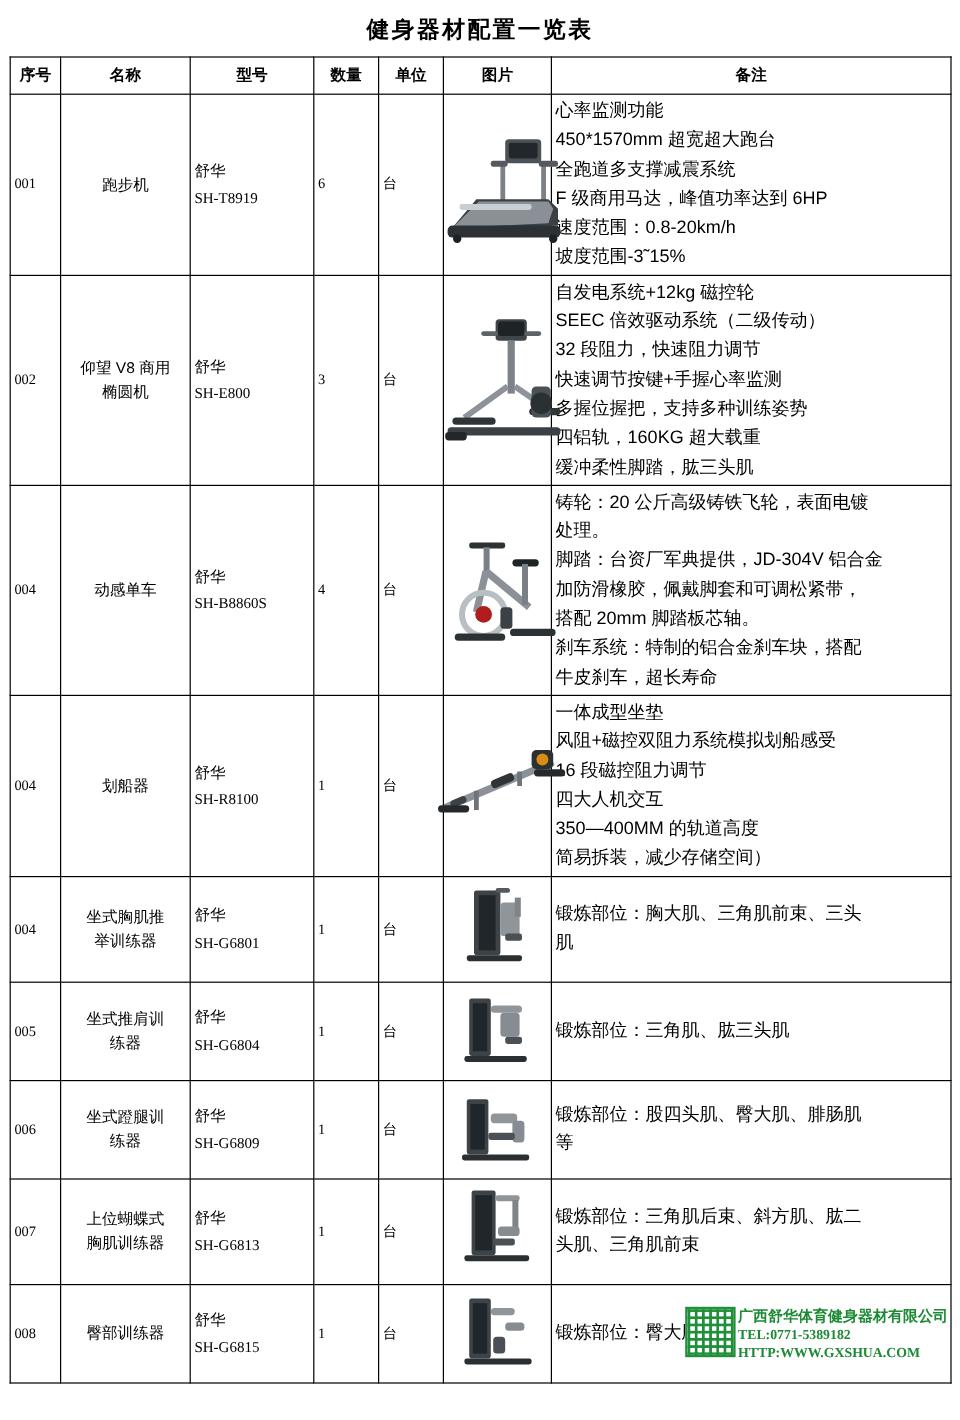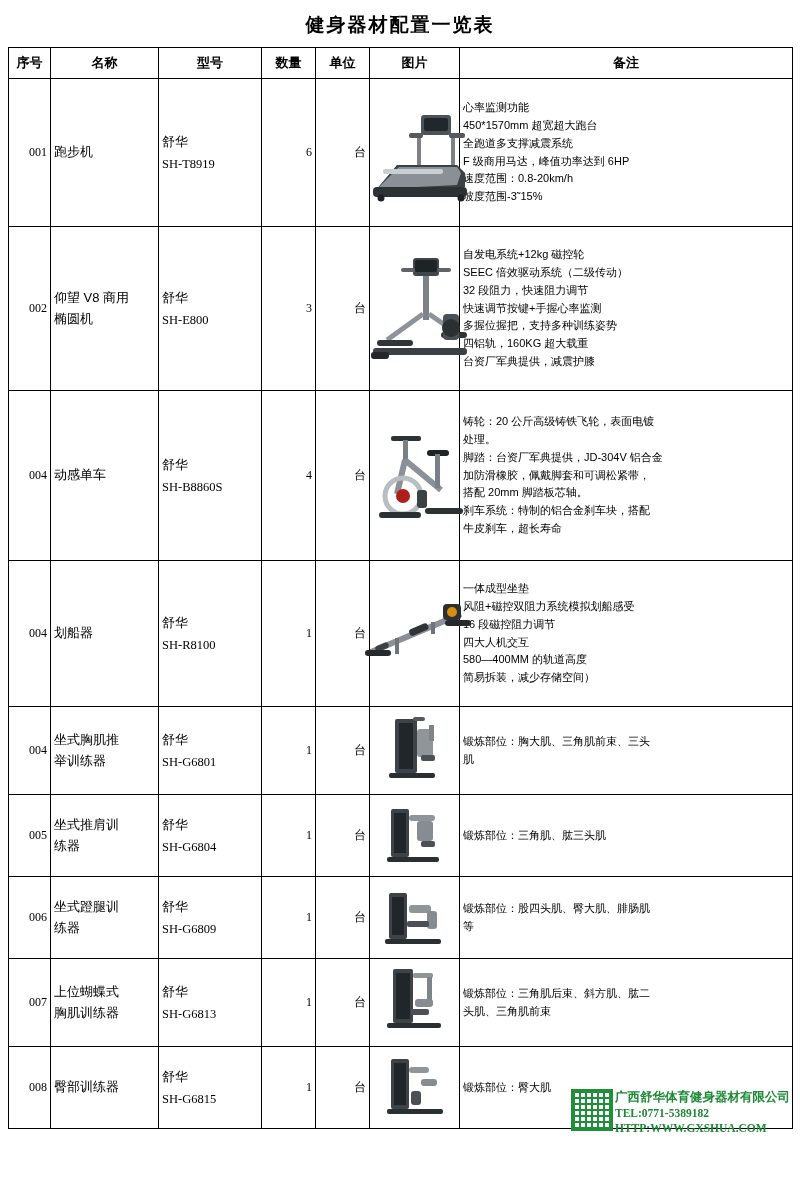--- a/index.html
+++ b/index.html
@@ -50,37 +50,38 @@
   }
   col.c-idx   { width: 42px; }
   col.c-name  { width: 108px; }
   col.c-model { width: 103px; }
   col.c-qty   { width: 54px; }
   col.c-unit  { width: 54px; }
   col.c-img   { width: 90px; }
   col.c-note  { width: 333px; }
 
   td.idx, td.qty, td.unit {
-    text-align: right;
+    text-align: left;
     font-size: 12px;
     font-family: "Liberation Serif", serif;
   }
   td.name {
+    text-align: center;
     font-size: 13px;
     line-height: 1.55;
   }
   td.model {
     text-align: left;
     font-size: 12.5px;
     line-height: 1.8;
     font-family: "Liberation Serif", serif;
   }
   td.model .brand { font-family: "Liberation Sans", sans-serif; font-size:13px;}
   td.note {
-    font-size: 11px;
+    font-size: 15px;
     line-height: 1.62;
     padding-left: 8px;
     padding-right: 4px;
   }
   td.note .ln { display: block; white-space: nowrap; }
   td.imgcell {
     text-align: center;
     padding: 4px 2px;
   }
   
@@ -220,21 +221,21 @@
             </svg>
           </span>
         </td>
         <td class="note">
           <span class="ln">自发电系统+12kg 磁控轮</span>
           <span class="ln">SEEC 倍效驱动系统（二级传动）</span>
           <span class="ln">32 段阻力，快速阻力调节</span>
           <span class="ln">快速调节按键+手握心率监测</span>
           <span class="ln">多握位握把，支持多种训练姿势</span>
           <span class="ln">四铝轨，160KG 超大载重</span>
-          <span class="ln">台资厂军典提供，减震护膝</span>
+          <span class="ln">缓冲柔性脚踏，肱三头肌</span>
         </td>
       </tr>
 
       <tr style="height:170px;">
         <td class="idx">004</td>
         <td class="name">动感单车</td>
         <td class="model">
           <span class="brand">舒华</span><br>
           <span>SH-B8860S</span>
         </td>
@@ -294,21 +295,21 @@
                 <path d="M76 36 L76 48" stroke="#6f7479" stroke-width="4"></path>
               </g>
             </svg>
           </span>
         </td>
         <td class="note">
           <span class="ln">一体成型坐垫</span>
           <span class="ln">风阻+磁控双阻力系统模拟划船感受</span>
           <span class="ln">16 段磁控阻力调节</span>
           <span class="ln">四大人机交互</span>
-          <span class="ln">580—400MM 的轨道高度</span>
+          <span class="ln">350—400MM 的轨道高度</span>
           <span class="ln">简易拆装，减少存储空间）</span>
         </td>
       </tr>
 
       <tr style="height:88px;">
         <td class="idx">004</td>
         <td class="name">坐式胸肌推<br>举训练器</td>
         <td class="model">
           <span class="brand">舒华</span><br>
           <span>SH-G6801</span>

